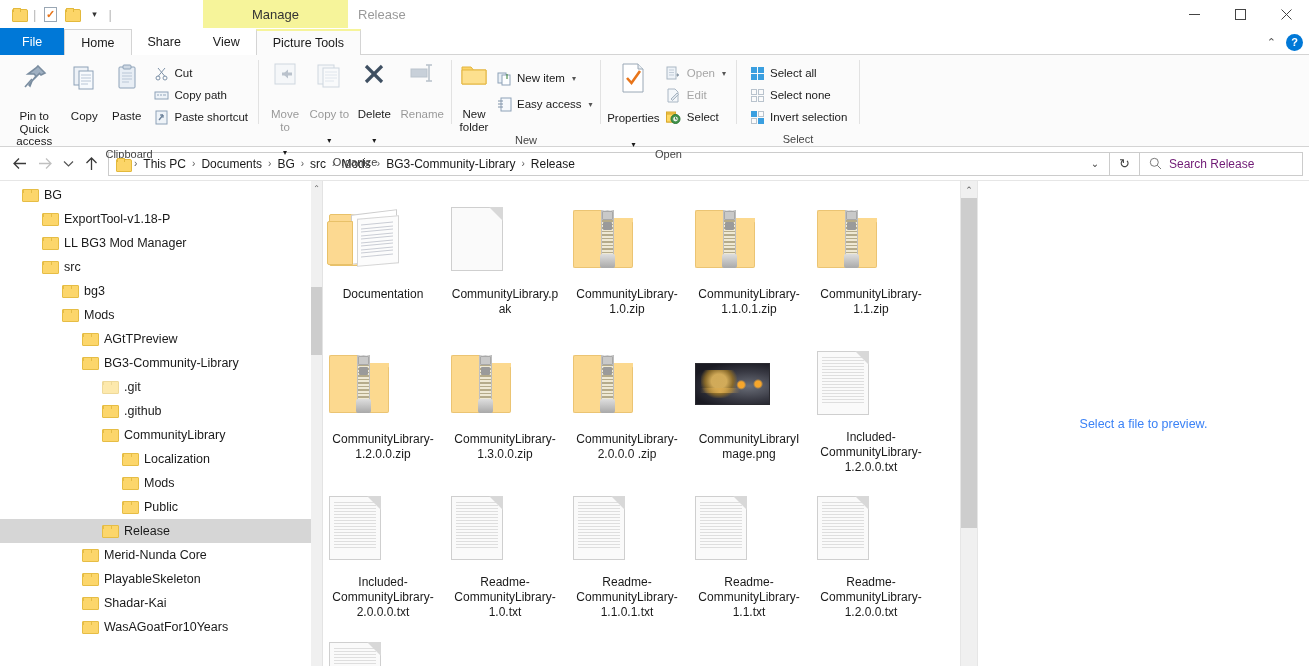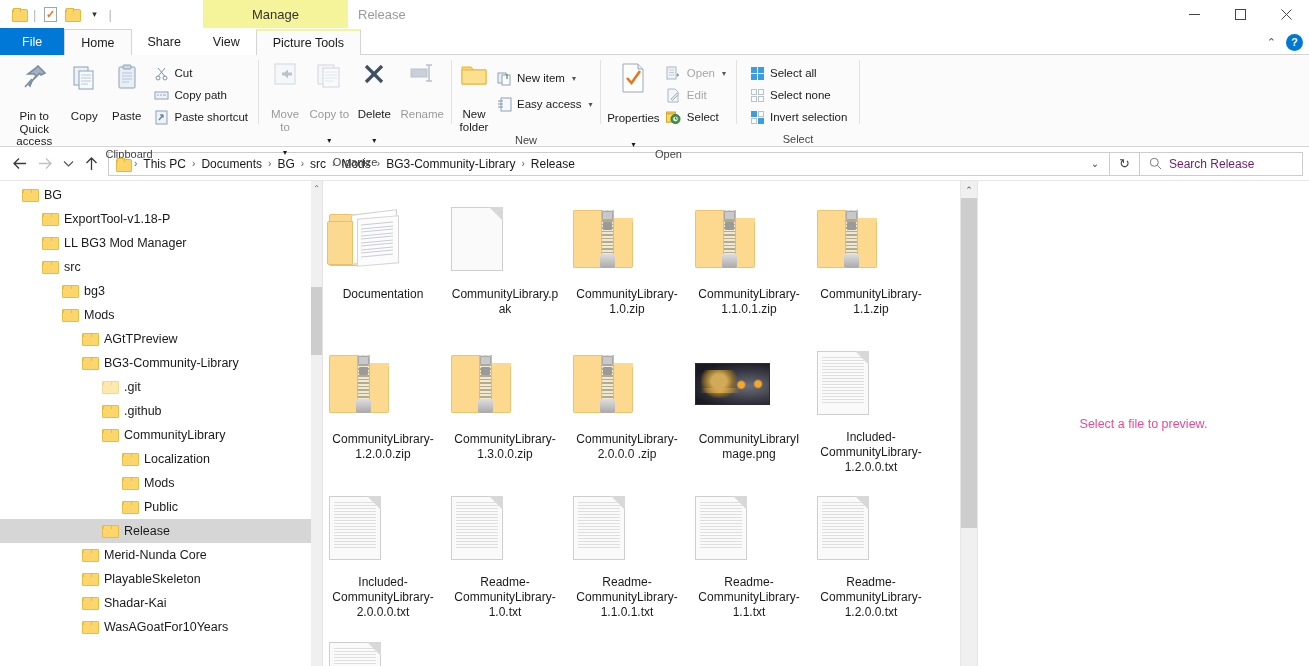--- a/index.html
+++ b/index.html
@@ -103,21 +103,21 @@
   .cell { width:122px; height:145px; display:flex; flex-direction:column; align-items:flex-start; padding-top:8px; }
   .cell .thumb { height:92px; display:flex; align-items:center; justify-content:center; }
   .cell .nm { width:108px; text-align:center; font-size:12px; line-height:15px; color:#1a1a1a; word-break:break-word; margin-top:2px; }
 
   .filescroll { position:absolute; right:0; top:0; width:17px; height:100%; background:#f0f0f0; border-left:1px solid #e6e6e6;}
   .filescroll .up, .filescroll .down { height:17px; display:flex;align-items:center;justify-content:center;color:#555;font-size:9px;}
   .filescroll .thumb { position:absolute; left:0; width:17px; background:#cdcdcd; }
 
   
   .preview { width:332px; border-left:1px solid #e6e6e6; display:flex; align-items:center; justify-content:center; background:#fff; }
-  .preview .msg { font-size:12.5px; color:#ec4899; }
+  .preview .msg { font-size:12.5px; color:#3b82f6; }
 
   .ico-doc { width:52px; height:64px; position:relative; }
   .ico-doc .pg { position:absolute; left:0; top:0; width:52px; height:64px; background:#fafafa; border:1px solid #cfcfcf; }
   .ico-doc .foldline{ position:absolute; right:0; top:0; width:0;height:0;border-left:14px solid transparent;border-top:14px solid #d8d8d8;}
   .ico-doc .lines { position:absolute; left:5px; top:6px; right:5px; }
   .ico-doc .lines i { display:block; height:1px; background:#dedede; margin-bottom:2px; }
 
   .ico-zip { width:60px; height:58px; position:relative; }
   .ico-zip .l { position:absolute; left:0; top:0; width:31px; height:58px; background:#fcd98f; border:1px solid #ebc473; border-right:none; border-radius:2px 0 0 2px; }
   .ico-zip .r { position:absolute; left:39px; top:8px; width:21px; height:50px; background:#fcd98f; border:1px solid #ebc473; border-left:none; border-radius:0 5px 2px 0; }

